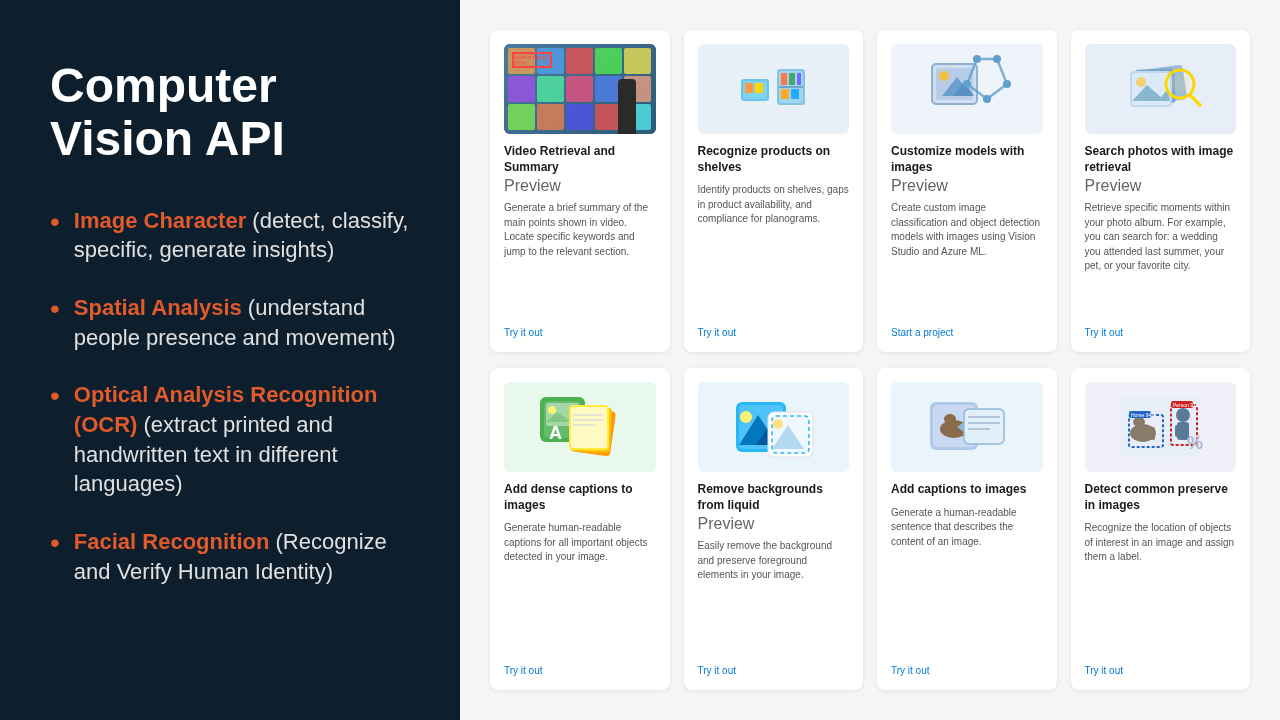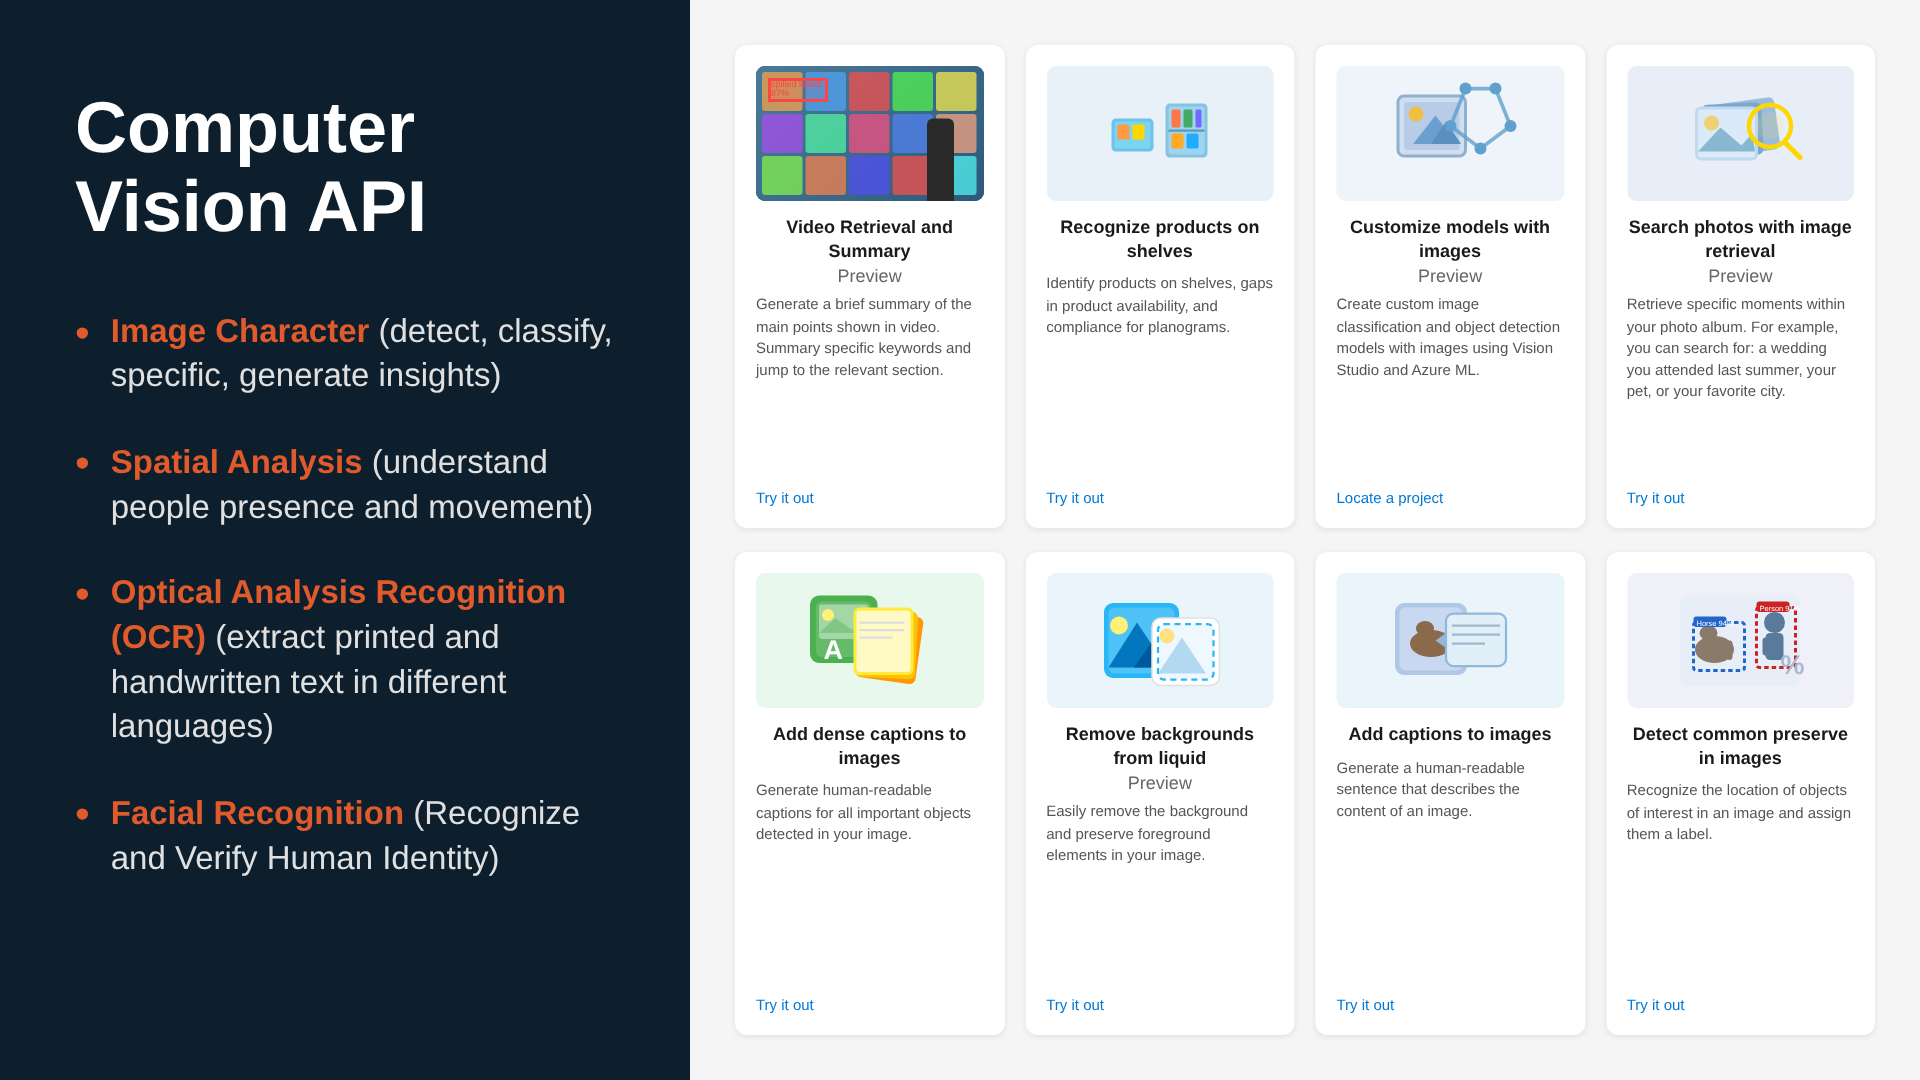--- a/index.html
+++ b/index.html
@@ -104,28 +104,26 @@
       background: #3a5a7a;
       position: relative;
     }
 
     .card-title {
       font-size: 12px;
       font-weight: 700;
       color: #1a1a1a;
       margin-bottom: 2px;
       line-height: 1.3;
-      text-align: center;
     }
 
     .card-preview-badge {
-      font-size: 12px;
+      font-size: 16px;
       color: #666;
       margin-bottom: 6px;
-      text-align: center;
     }
 
     .card-desc {
       font-size: 10px;
       color: #555;
       line-height: 1.45;
       flex: 1;
     }
 
     .card-link {
@@ -244,21 +242,21 @@
               <div class="shelf-item" style="background:#e85050;"></div>
               <div class="shelf-item" style="background:#50e8e8;"></div>
             </div>
           </div>
           <div class="detection-box">spilled liquid: 87%</div>
           <div class="person-silhouette"></div>
         </div>
       </div>
       <div class="card-title">Video Retrieval and Summary</div>
       <div class="card-preview-badge">Preview</div>
-      <div class="card-desc">Generate a brief summary of the main points shown in video. Summary specific keywords and jump to the relevant section.</div>
+      <div class="card-desc">Generate a brief summary of the main points shown in video. Locate specific keywords and jump to the relevant section.</div>
       <a class="card-link">Try it out</a>
     </div>
 
     <div class="card">
       <div class="card-image" style="background:#e8f0f8;">
         <svg width="80" height="80" viewBox="0 0 80 80">
           <rect x="8" y="30" width="28" height="22" rx="3" fill="#4db8e8" opacity="0.8"></rect>
           <rect x="10" y="32" width="24" height="18" rx="2" fill="#7dd4f0"></rect>
           <rect x="12" y="34" width="8" height="10" rx="1" fill="#ff9944"></rect>
           <rect x="22" y="34" width="8" height="10" rx="1" fill="#ffd700"></rect>
@@ -293,21 +291,21 @@
           <circle cx="55" cy="10" r="4" fill="#60a0cc"></circle>
           <circle cx="75" cy="10" r="4" fill="#60a0cc"></circle>
           <circle cx="85" cy="35" r="4" fill="#60a0cc"></circle>
           <circle cx="65" cy="50" r="4" fill="#60a0cc"></circle>
           <circle cx="45" cy="35" r="4" fill="#60a0cc"></circle>
         </svg>
       </div>
       <div class="card-title">Customize models with images</div>
       <div class="card-preview-badge">Preview</div>
       <div class="card-desc">Create custom image classification and object detection models with images using Vision Studio and Azure ML.</div>
-      <a class="card-link">Locate a project</a>
+      <a class="card-link">Start a project</a>
     </div>
 
     <div class="card">
       <div class="card-image" style="background:#e8eef8;">
         <svg width="90" height="80" viewBox="0 0 90 80">
 
           <rect x="30" y="18" width="40" height="35" rx="4" fill="#9bbcdc" transform="rotate(-8,50,36)"></rect>
           <rect x="20" y="20" width="40" height="35" rx="4" fill="#7aa8cc" transform="rotate(-3,40,38)"></rect>
           <rect x="15" y="22" width="42" height="36" rx="4" fill="#c0d8f0"></rect>
           <rect x="17" y="24" width="38" height="32" rx="2" fill="#daeaf8"></rect>

